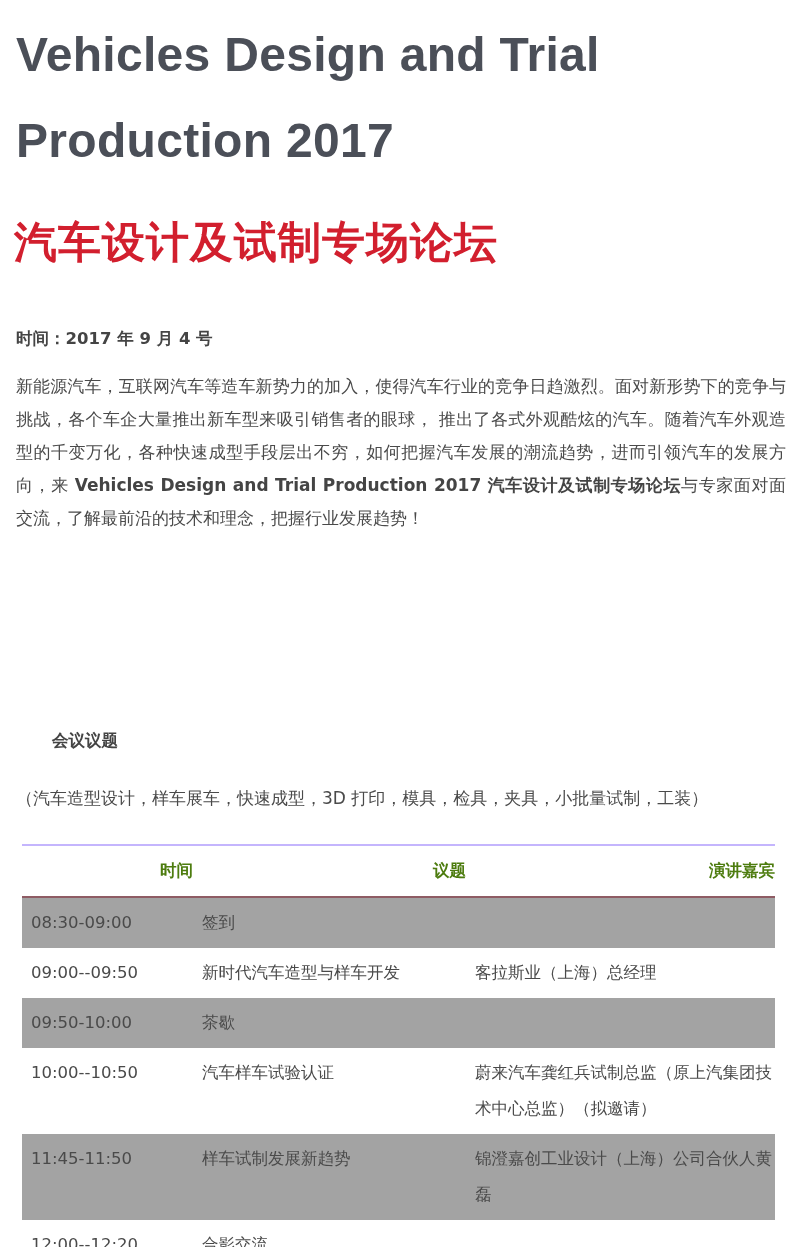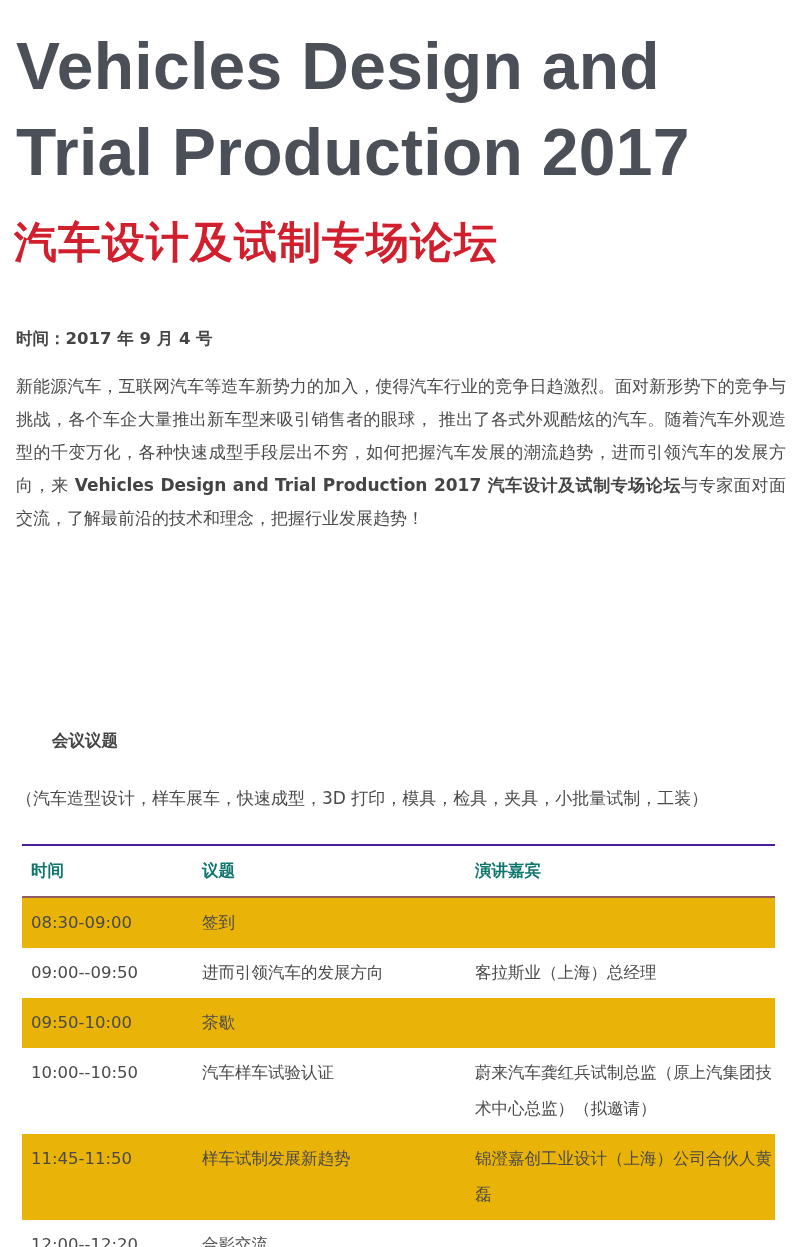--- a/index.html
+++ b/index.html
@@ -1,37 +1,37 @@
 <!DOCTYPE html>
 <html><head>
 <meta charset="utf-8">
 <style>
   html, body { margin:0; padding:0; background:#ffffff; }
   body { width:800px; height:1247px; position:relative; overflow:hidden;
          font-family:"DejaVu Sans","Liberation Sans",sans-serif; color:#4a4a4a; }
-  .title-en { position:absolute; left:16px; top:23px; width:780px;
+  .title-en { position:absolute; left:16px; top:12px; width:780px;
               font-family:"Liberation Sans","DejaVu Sans",sans-serif;
-              font-weight:bold; font-size:66px; line-height:86px; color:#4b4f58; letter-spacing:0.3px; }
+              font-weight:bold; font-size:48px; line-height:86px; color:#4b4f58; letter-spacing:0.3px; }
   .title-cn { position:absolute; left:14px; top:212px; font-weight:bold; font-size:43px;
               line-height:60px; color:#d21f2e; letter-spacing:1px; }
   .meta { position:absolute; top:328px; left:16px; width:780px; height:26px;
           font-weight:bold; font-size:16.5px; color:#444; }
   .meta .when { position:absolute; left:0; top:0; }
   .meta .where { position:absolute; left:344px; top:0; }
   .intro { position:absolute; left:16px; top:370px; width:770px; font-size:17px;
            line-height:33px; color:#4a4a4a; text-align:justify; }
   .intro b { color:#444; }
   .agenda-h { position:absolute; left:16px; top:730px; font-weight:bold; font-size:16.5px; color:#444;margin-left:36px; }
   .topics { position:absolute; left:16px; top:787px; font-size:17px; color:#4a4a4a; white-space:nowrap; }
   table.sched { position:absolute; left:22px; top:844px; width:753px; border-collapse:collapse;
                 font-size:16.5px; color:#4a4a4a; }
-  table.sched th { text-align:left; font-weight:bold; color:#0f766e; height:50px; padding:0 0 0 9px;
-                   border-top:2px solid #4c1d95; border-bottom:2px solid #8f5c64; }
+  table.sched th { text-align:right; font-weight:bold; color:#4d7c0f; height:50px; padding:0 0 0 9px;
+                   border-top:2px solid #c4b5fd; border-bottom:2px solid #8f5c64; }
   table.sched td { padding:0 0 0 9px; vertical-align:top; line-height:36px; }
-  table.sched tr.pink td { background:#eab308;margin-top:32px; }
+  table.sched tr.pink td { background:#a3a3a3;margin-top:32px; }
   table.sched tr.r td { padding-top:7px; padding-bottom:7px; }
   table.sched tr.last td { border-bottom:2px solid #6e5a5e; }
   .c1 { width:162px; } .c2 { width:264px;margin-top:44px; }
 </style>
 </head>
 <body>
 
 <div class="title-en">Vehicles Design and Trial Production 2017</div>
 <div class="title-cn">汽车设计及试制专场论坛</div>
 
@@ -53,21 +53,21 @@
     </tr>
   </thead>
   <tbody>
     <tr class="pink r">
       <td>08:30-09:00</td>
       <td>签到</td>
       <td></td>
     </tr>
     <tr class="r">
       <td>09:00--09:50</td>
-      <td>进而引领汽车的发展方向</td>
+      <td>新时代汽车造型与样车开发</td>
       <td>客拉斯业（上海）总经理</td>
     </tr>
     <tr class="pink r">
       <td>09:50-10:00</td>
       <td>茶歇</td>
       <td></td>
     </tr>
     <tr class="r">
       <td>10:00--10:50</td>
       <td>汽车样车试验认证</td>

